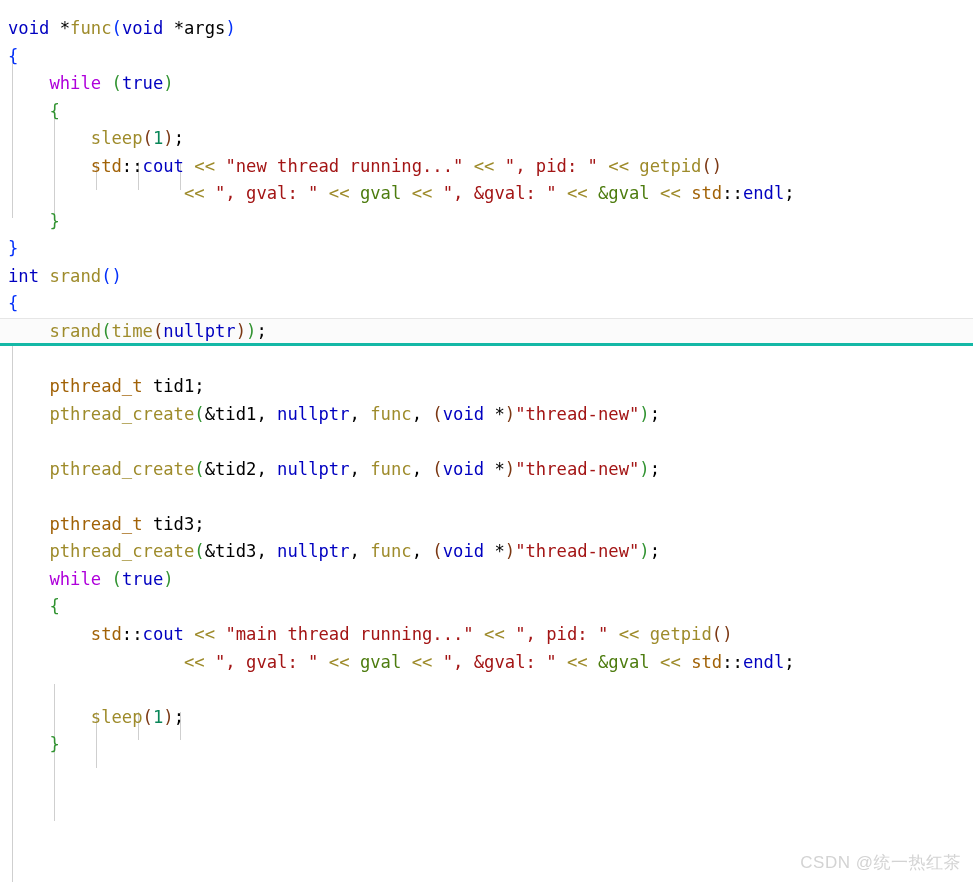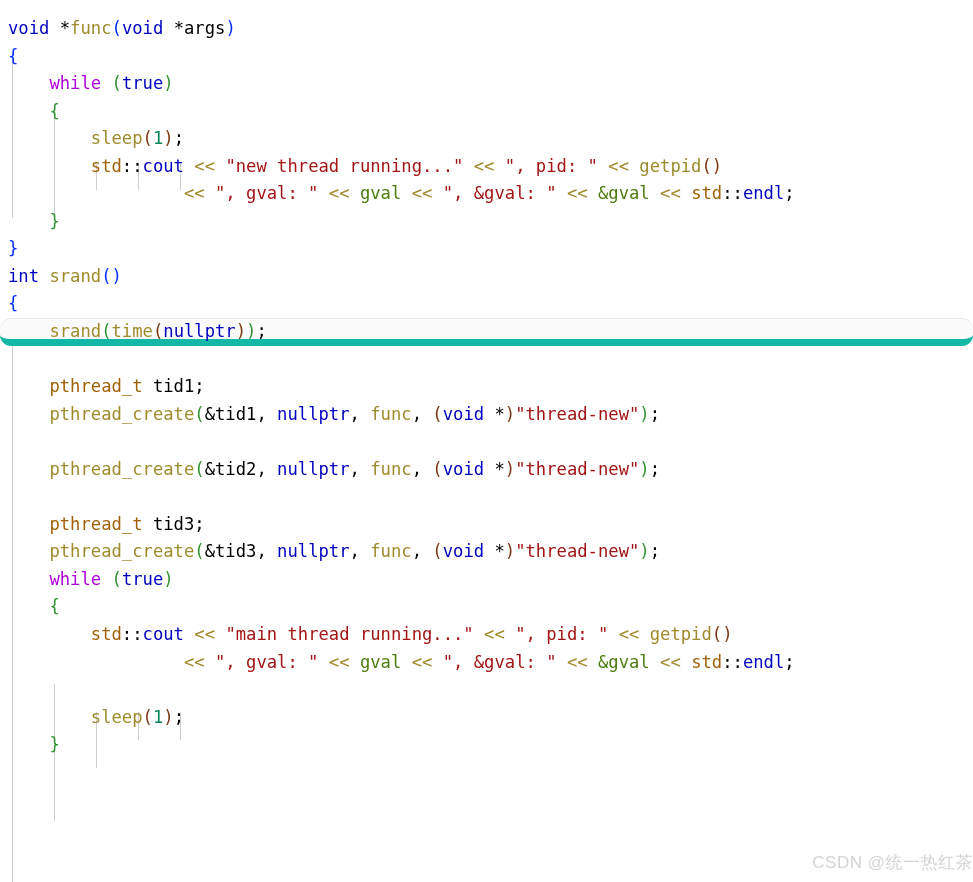--- a/index.html
+++ b/index.html
@@ -38,24 +38,23 @@
     font-size: 17.2px;
     letter-spacing: 0px;
     padding-left: 8px;
     box-sizing: border-box;
     color: #000000;
   }
 
   .line.highlight {
     background: #fbfbfb;
     border-top: 1px solid #e6e6e6;
-    border-bottom: 7px solid #14b8a6;
+    border-bottom: 3px solid #14b8a6;
     height: 27.55px;
     line-height: 25.55px;
-    border-radius: 11px;
   }
 
   
   .guides {
     position: absolute;
     top: 0;
     left: 0;
     width: 973px;
     height: 882px;
     pointer-events: none;
@@ -82,21 +81,21 @@
   .paren3  { color: #7b3814; }
   .brace1  { color: #0431fa; }
   .brace2  { color: #319331; }
   .ident   { color: #000000; }
   .cout    { color: #0000c0; }
   .plain   { color: #000000; }
 
   
   #watermark {
     position: absolute;
-    right: 0;
+    right: 12px;
     bottom: 8px;
     font-family: "Liberation Sans", sans-serif;
     font-size: 17px;
     color: #d3d3d3;
     letter-spacing: 0.5px;
     user-select: none;
   }
 </style>
 </head>
 <body>

